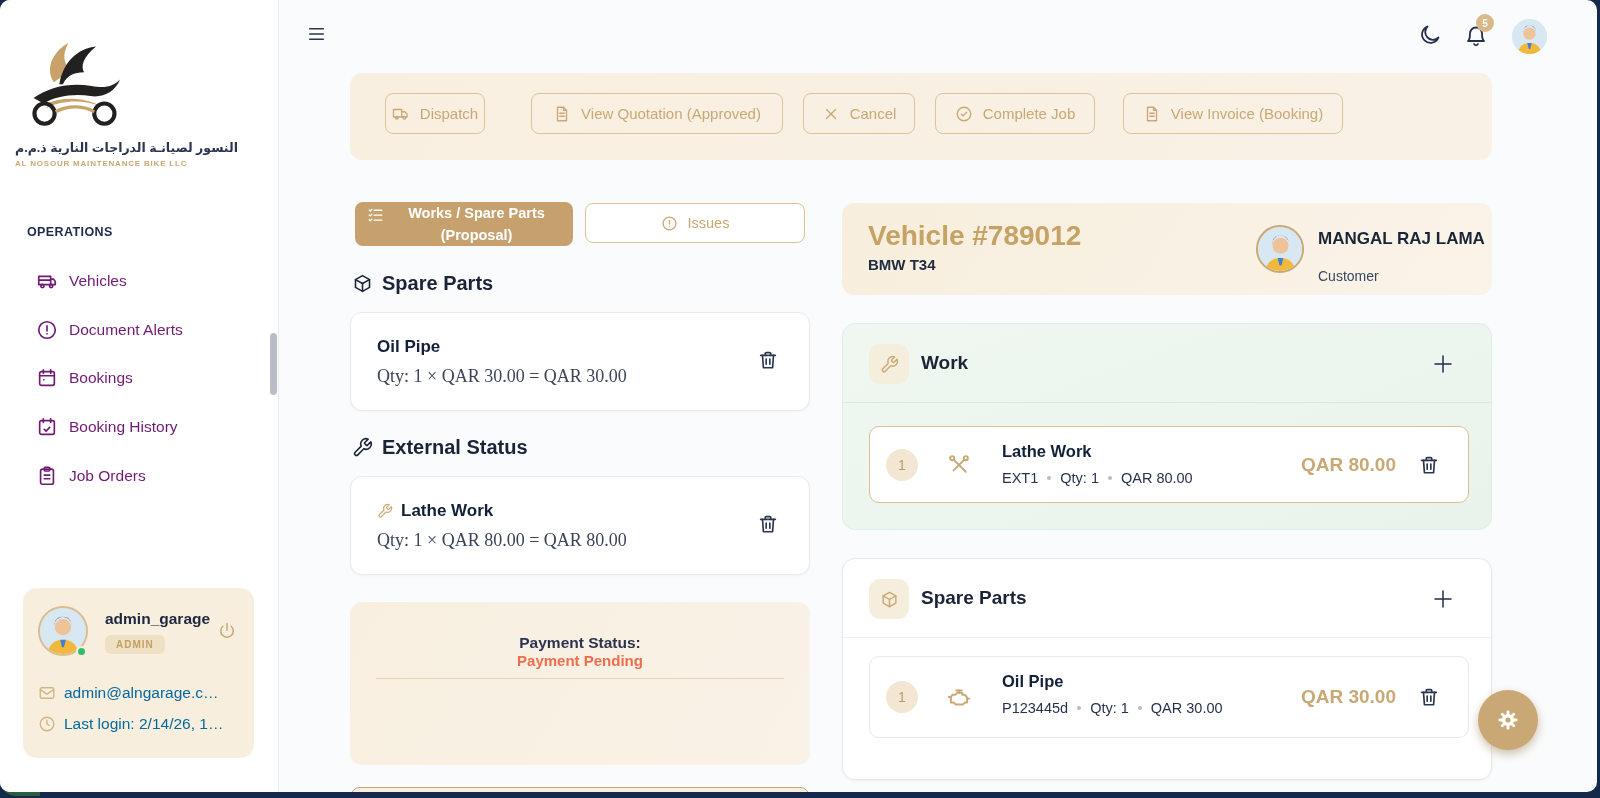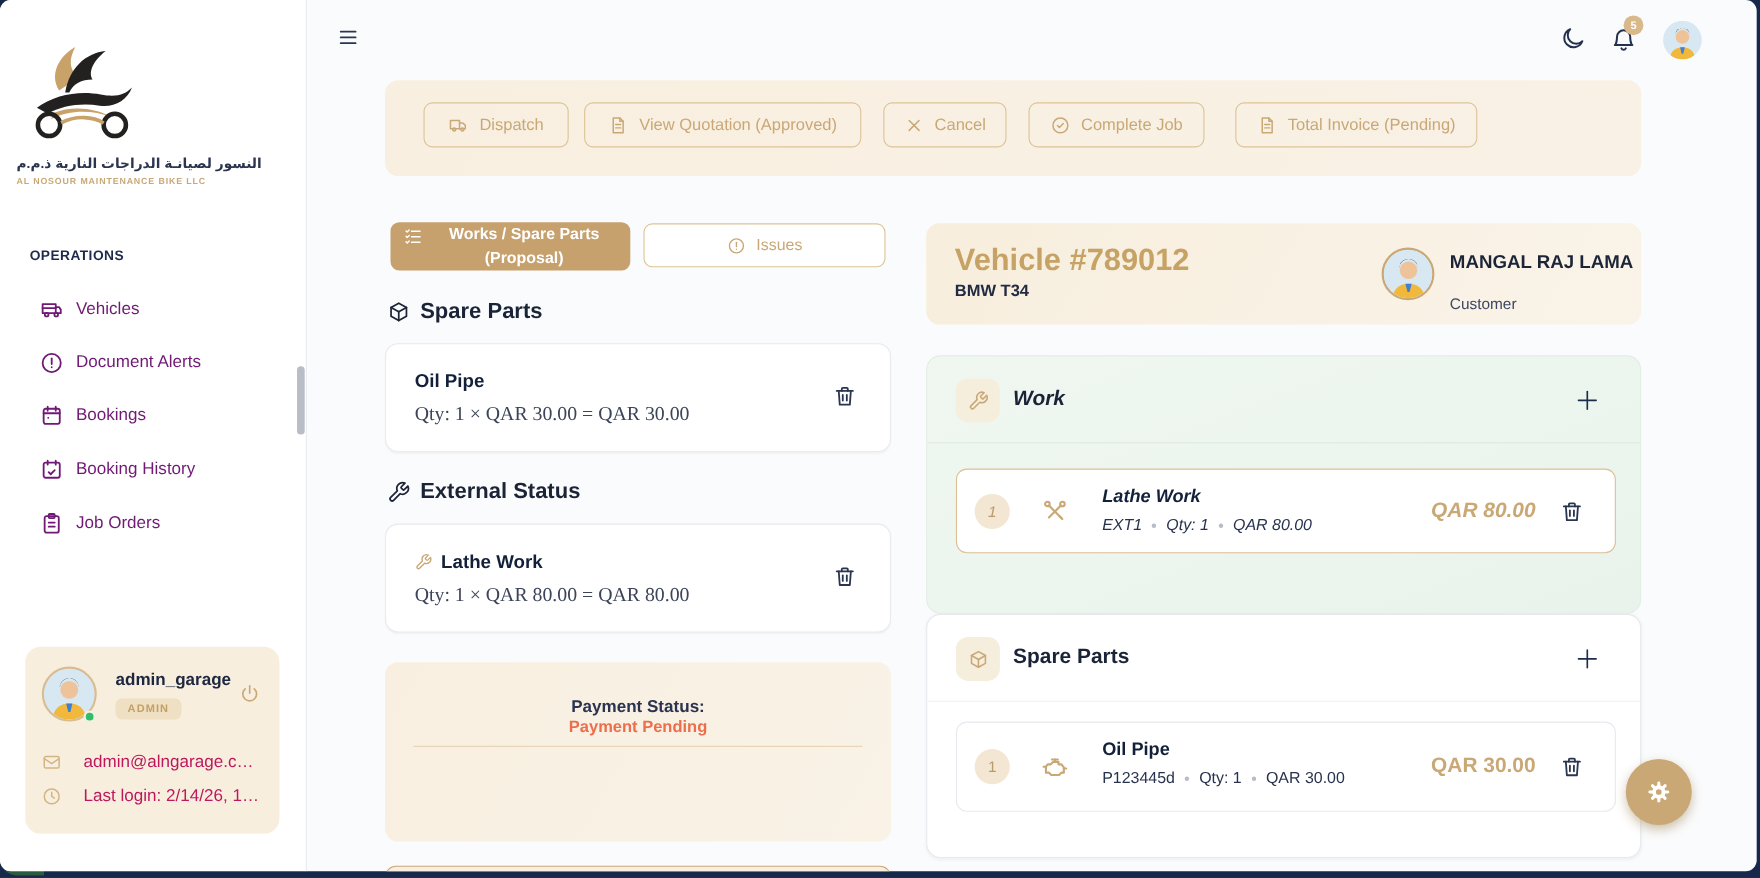--- a/index.html
+++ b/index.html
@@ -17,21 +17,21 @@
   .nav-item .nico { position:absolute; left:36px; width:22px; height:22px; }
   .nav-item .nlabel { position:absolute; left:69px; font-size:15.5px; font-weight:500; }
   .side-scrollbar { position:absolute; left:270px; top:333px; width:7px; height:62px; background:#b9bec6; border-radius:4px; }
 
   .user-card { position:absolute; left:23px; top:588px; width:231px; height:170px; background:#f8eedd; border-radius:14px; }
   .ucard-avatar { position:absolute; left:15px; top:18px; width:50px; height:50px; border-radius:50%; border:2px solid #d9bd92; overflow:hidden; background:#d8e8f2; }
   .ucard-dot { position:absolute; left:53px; top:58px; width:11px; height:11px; border-radius:50%; background:#2fbf6b; border:2px solid #f8eedd; }
   .ucard-name { position:absolute; left:82px; top:22px; font-size:15.5px; font-weight:700; color:#1d2740; }
   .ucard-badge { position:absolute; left:82px; top:47px; background:#efdfc3; color:#c5a064; font-size:10px; font-weight:700; letter-spacing:1px; padding:4px 11px; border-radius:6px; }
   .ucard-power { position:absolute; left:194px; top:33px; width:20px; height:20px; color:#c9a876; cursor:pointer; }
-  .ucard-row { position:absolute; left:15px; display:flex; align-items:center; gap:20px; color:#be185d; font-size:15.5px; }
+  .ucard-row { position:absolute; left:15px; display:flex; align-items:center; gap:8px; color:#0369a1; font-size:15.5px; }
   .ucard-row .uico { width:18px; height:18px; color:#d2b584; flex:0 0 auto; }
 
   
   .hamburger { position:absolute; left:306px; top:25px; width:21px; height:18px; cursor:pointer; color:#2a3550; }
   .moon-btn { position:absolute; left:1418px; top:23px; width:24px; height:24px; color:#25304e; cursor:pointer; }
   .bell-btn { position:absolute; left:1464px; top:24px; width:24px; height:24px; color:#25304e; cursor:pointer; }
   .bell-badge { position:absolute; left:1476px; top:14px; min-width:18px; height:18px; border-radius:50%; background:#d9b98a; color:#fff; font-size:10px; font-weight:700; display:flex; align-items:center; justify-content:center; }
   .top-avatar { position:absolute; left:1512px; top:19px; width:35px; height:35px; border-radius:50%; overflow:hidden; cursor:pointer; background:#d8e8f2; }
 
   
@@ -67,21 +67,21 @@
 
   
   .vehicle-card { position:absolute; left:842px; top:203px; width:650px; height:92px; background:linear-gradient(120deg,#f7eedd,#faf3e8); border-radius:12px; }
   .vehicle-title { position:absolute; left:26px; top:17px; font-size:28px; font-weight:800; color:#c7a265; }
   .vehicle-sub { position:absolute; left:26px; top:53px; font-size:15px; font-weight:600; color:#222b42; }
   .cust-avatar { position:absolute; left:414px; top:22px; width:48px; height:48px; border-radius:50%; border:2px solid #c9a876; overflow:hidden; background:#d8e8f2; }
   .cust-name { position:absolute; left:476px; top:26px; font-size:17px; font-weight:800; color:#1c2538; }
   .cust-role { position:absolute; left:476px; top:49px; font-size:14px; color:#3c4763;margin-top:16px; }
 
   .rpanel { position:absolute; left:842px; width:650px; border-radius:13px; }
-  .work-panel { top:323px; height:235px; background:linear-gradient(160deg,#eff7f0,#e9f3ec); border:1px solid #e0eee3;font-style:italic; }
+  .work-panel { top:323px; height:207px; background:linear-gradient(160deg,#eff7f0,#e9f3ec); border:1px solid #e0eee3; }
   .parts-panel { top:558px; height:222px; background:#fff; border:1px solid #e7e9ee; box-shadow:0 1px 3px rgba(20,30,60,.05); }
   .rpanel-header { position:absolute; left:0; right:0; top:0; height:79px; border-bottom:1px solid rgba(190,205,195,.35); }
   .parts-panel .rpanel-header { border-bottom:1px solid #eef0f4; }
   .icon-badge { position:absolute; left:26px; top:20px; width:40px; height:40px; border-radius:11px; background:#f6eedd; display:flex; align-items:center; justify-content:center; color:#c9a876; }
   .icon-badge svg { width:19px; height:19px; }
   .rpanel-title { position:absolute; left:78px; top:28px; font-size:19px; font-weight:800; color:#1b2437; }
   .plus-btn { position:absolute; right:36px; top:28px; width:24px; height:24px; color:#1e2c4c; cursor:pointer; }
 
   .row-card { position:absolute; left:26px; width:600px; background:#fff; border-radius:10px; }
   .work-row { top:102px; height:77px; border:1px solid #dcc095; }
@@ -222,21 +222,21 @@
     <svg viewBox="0 0 48 48" width="35" height="35">
         <circle cx="24" cy="24" r="24" fill="#d8e8f2"></circle>
         <path d="M8 48c1-11 8-15 16-15s15 4 16 15z" fill="#f2b83c"></path>
         <path d="M21 33h6l-2 8h-2z" fill="#3f7fd4"></path>
         <circle cx="24" cy="20" r="8.5" fill="#eec39a"></circle>
         <path d="M15 18a9 9 0 0 1 18 0c0-2-1-9-9-9s-9 7-9 9z" fill="#33291f"></path>
       </svg>
   </div>
 
   <div class="action-bar">
-    <button class="abtn" style="left:35px; width:132px;">
+    <button class="abtn" style="left:35px; width:100px;">
       <svg class="aico ic" viewBox="0 0 24 24">
           <path d="M2 6h11v10H2z"></path>
           <path d="M13 9h4l3 3v4h-7"></path>
           <circle cx="6.5" cy="17" r="1.8"></circle>
           <circle cx="16.5" cy="17" r="1.8"></circle>
         </svg>
       <span>Dispatch</span>
     </button>
     <button class="abtn" style="left:181px; width:252px;">
       <svg class="aico ic" viewBox="0 0 24 24">
@@ -261,21 +261,21 @@
         </svg>
       <span>Complete Job</span>
     </button>
     <button class="abtn" style="left:773px; width:220px;">
       <svg class="aico ic" viewBox="0 0 24 24">
           <path d="M6 3h8l4 4v14H6z"></path>
           <path d="M14 3v4h4"></path>
           <line x1="9" y1="11" x2="15" y2="11"></line>
           <line x1="9" y1="15" x2="15" y2="15"></line>
         </svg>
-      <span>Total Invoice (Pending)</span>
+      <span>View Invoice (Booking)</span>
     </button>
   </div>
 
   <div class="tab-active">
     <svg class="tico ic" viewBox="0 0 24 24" style="stroke:#fff;">
         <path d="M3 5.5l1.5 1.5L7 4.5"></path>
         <line x1="10" y1="6" x2="21" y2="6"></line>
         <path d="M3 12.5l1.5 1.5L7 11.5"></path>
         <line x1="10" y1="13" x2="21" y2="13"></line>
         <path d="M3 19.5l1.5 1.5L7 18.5"></path>

